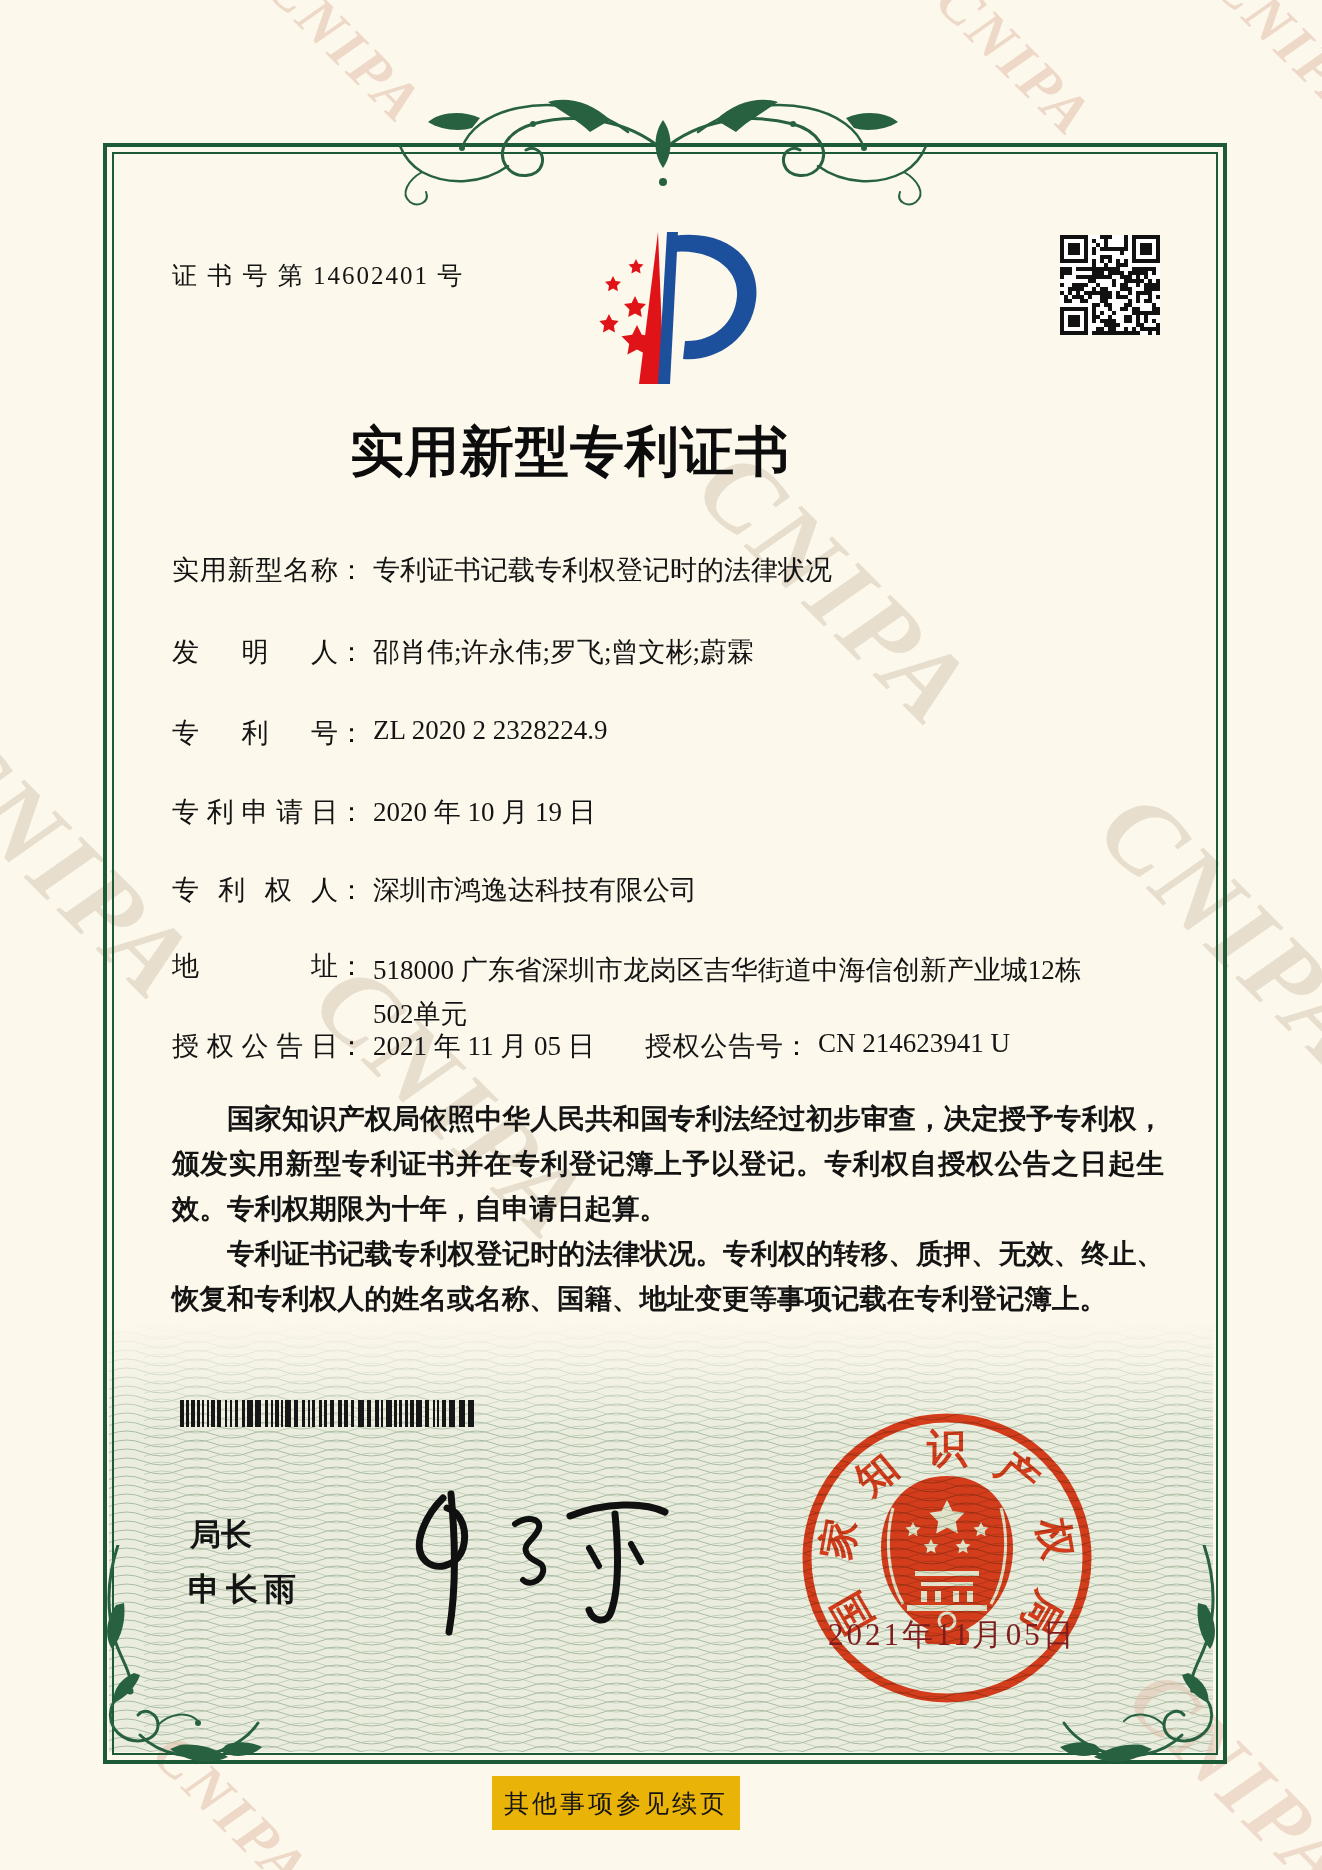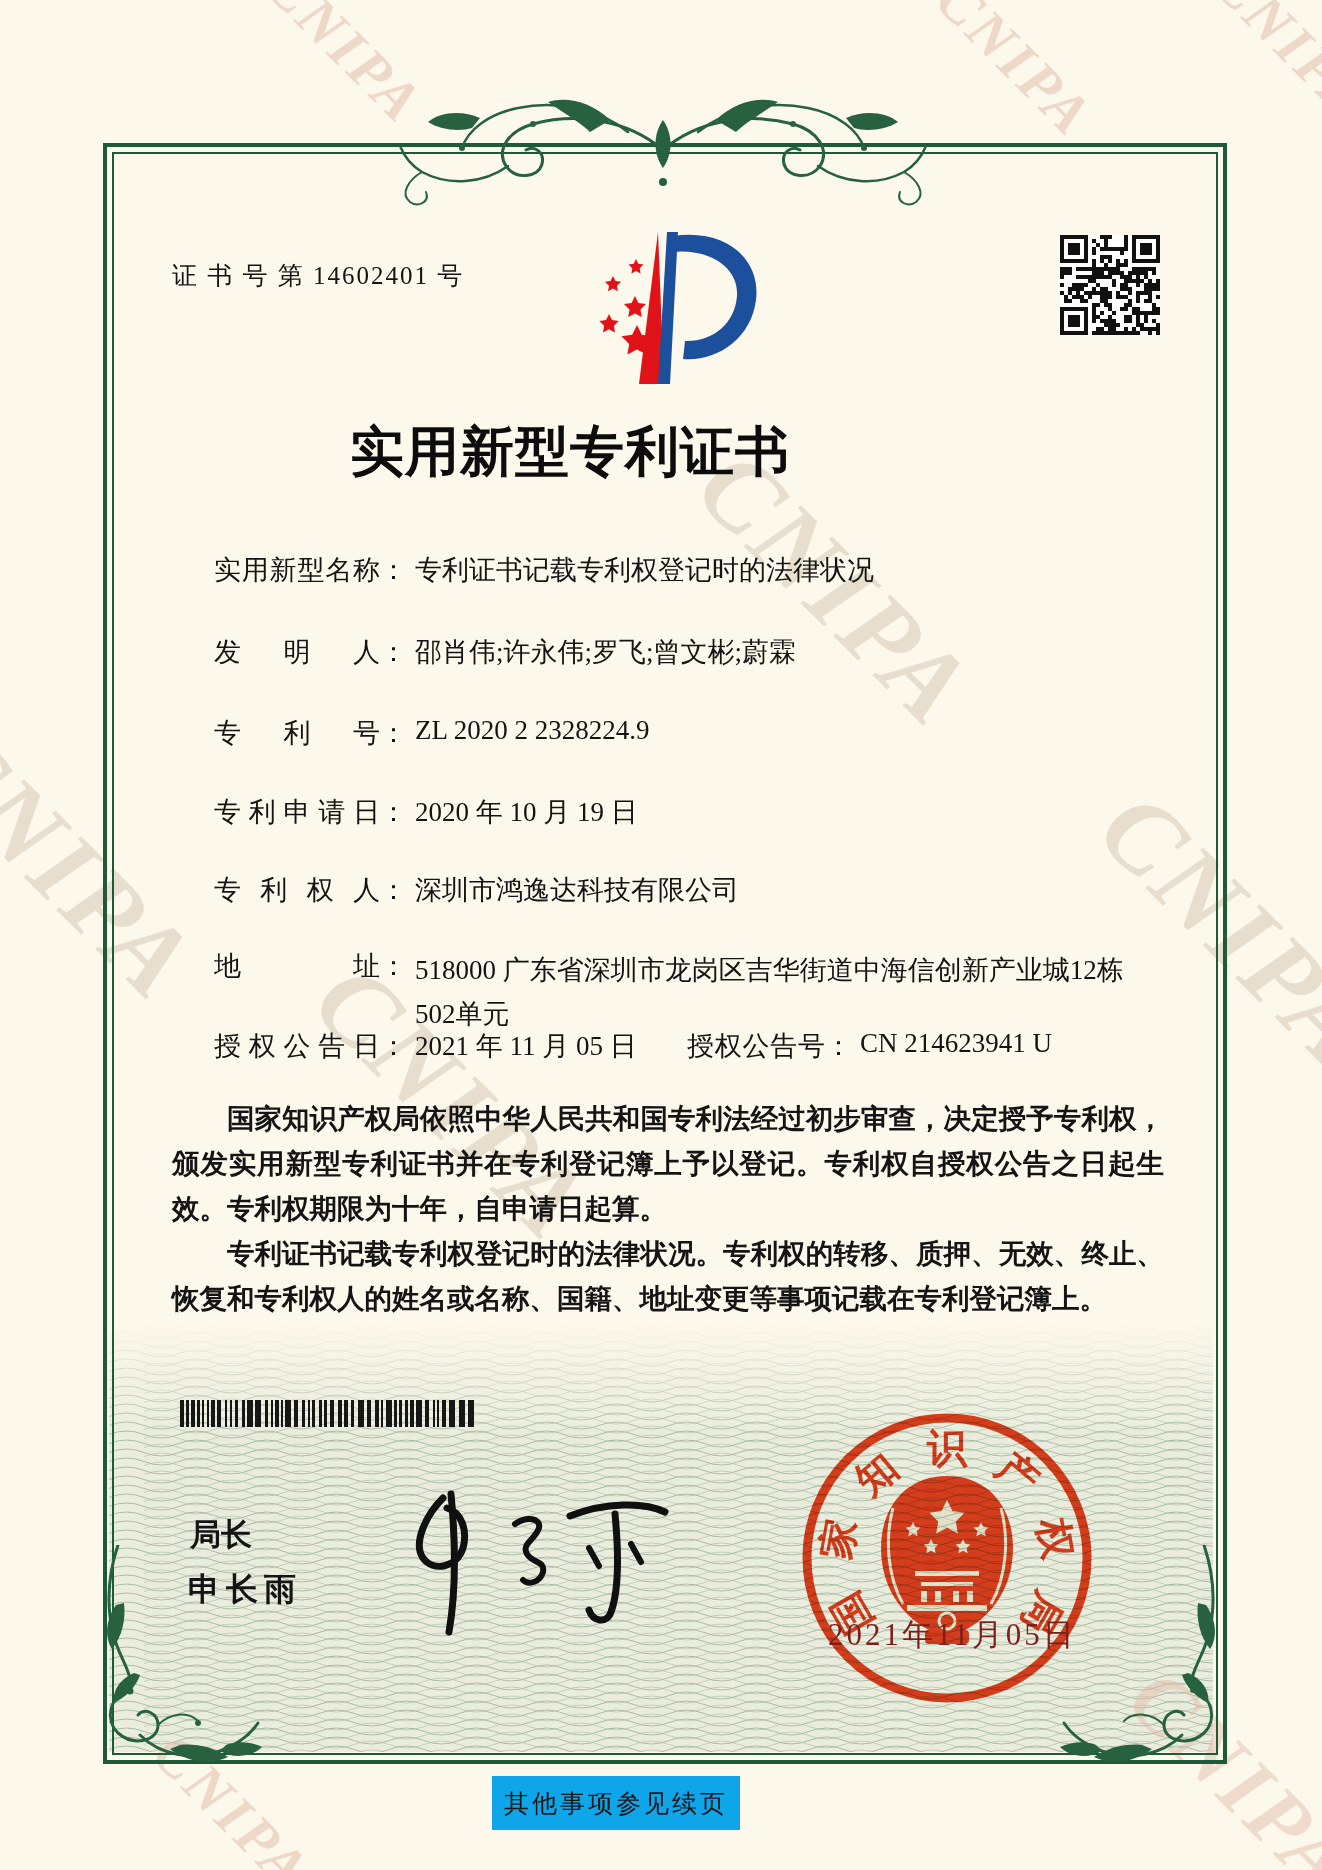--- a/index.html
+++ b/index.html
@@ -24,21 +24,21 @@
 
   
   .certno{position:absolute;left:172px;top:231px;font-size:25px;letter-spacing:2px;z-index:4;margin-top:28px;}
   .logo{position:absolute;left:565px;top:226px;z-index:4;}
   .qr{position:absolute;left:1060px;top:235px;z-index:4;background:#fff;}
   .title{position:absolute;left:350px;top:416px;font-size:54px;font-weight:700;
          letter-spacing:1px;color:#0c0c0c;z-index:4;white-space:nowrap;}
 
   
   .frow{position:absolute;left:172px;font-size:27px;z-index:4;display:flex;align-items:flex-start;}
-  .flabel{display:inline-block;width:166px;text-align:justify;text-align-last:justify;margin-left:42px;}
+  .flabel{display:inline-block;width:166px;text-align:justify;text-align-last:justify;}
   .fcolon{display:inline-block;}
   .fval{display:inline-block;margin-left:8px;white-space:nowrap;}
   .fval.addr{white-space:normal;width:718px;line-height:44px;}
   .grant2{position:absolute;left:473px;top:0;display:flex;}
   .grant2 .flabel{width:138px;}
 
   
   .body-text{position:absolute;left:172px;top:1096px;width:992px;font-size:27.5px;
              line-height:45px;text-align:justify;z-index:4;font-weight:bold;}
   .body-text p{margin:0;text-indent:2em;}
@@ -52,21 +52,21 @@
   .signature{position:absolute;left:365px;top:1486px;z-index:5;}
 
   .seal{position:absolute;left:797px;top:1408px;z-index:6;opacity:.94;mix-blend-mode:multiply;}
   .sealchar{font-size:40px;font-weight:700;fill:#e6350f;text-anchor:middle;
             dominant-baseline:central;font-family:"Liberation Serif","DejaVu Serif",serif;}
   .seal-date{position:absolute;left:828px;top:1614px;font-size:31px;letter-spacing:3px;
              color:#7f1d1d;z-index:7;white-space:nowrap;}
 
   .page-note{position:absolute;left:462px;top:1706px;width:320px;text-align:center;
              font-size:24px;z-index:4;letter-spacing:2px;}
-  .cont-box{position:absolute;left:492px;top:1776px;width:248px;height:54px;background:#0ea5e9;
+  .cont-box{position:absolute;left:492px;top:1776px;width:248px;height:54px;background:#eab308;
             z-index:4;display:flex;align-items:center;justify-content:center;}
   .cont-note{font-size:25px;letter-spacing:3px;}
 
   .ornament{position:absolute;z-index:3;pointer-events:none;}
 </style>
 </head>
 <body>
 
 <div id="page">
 

